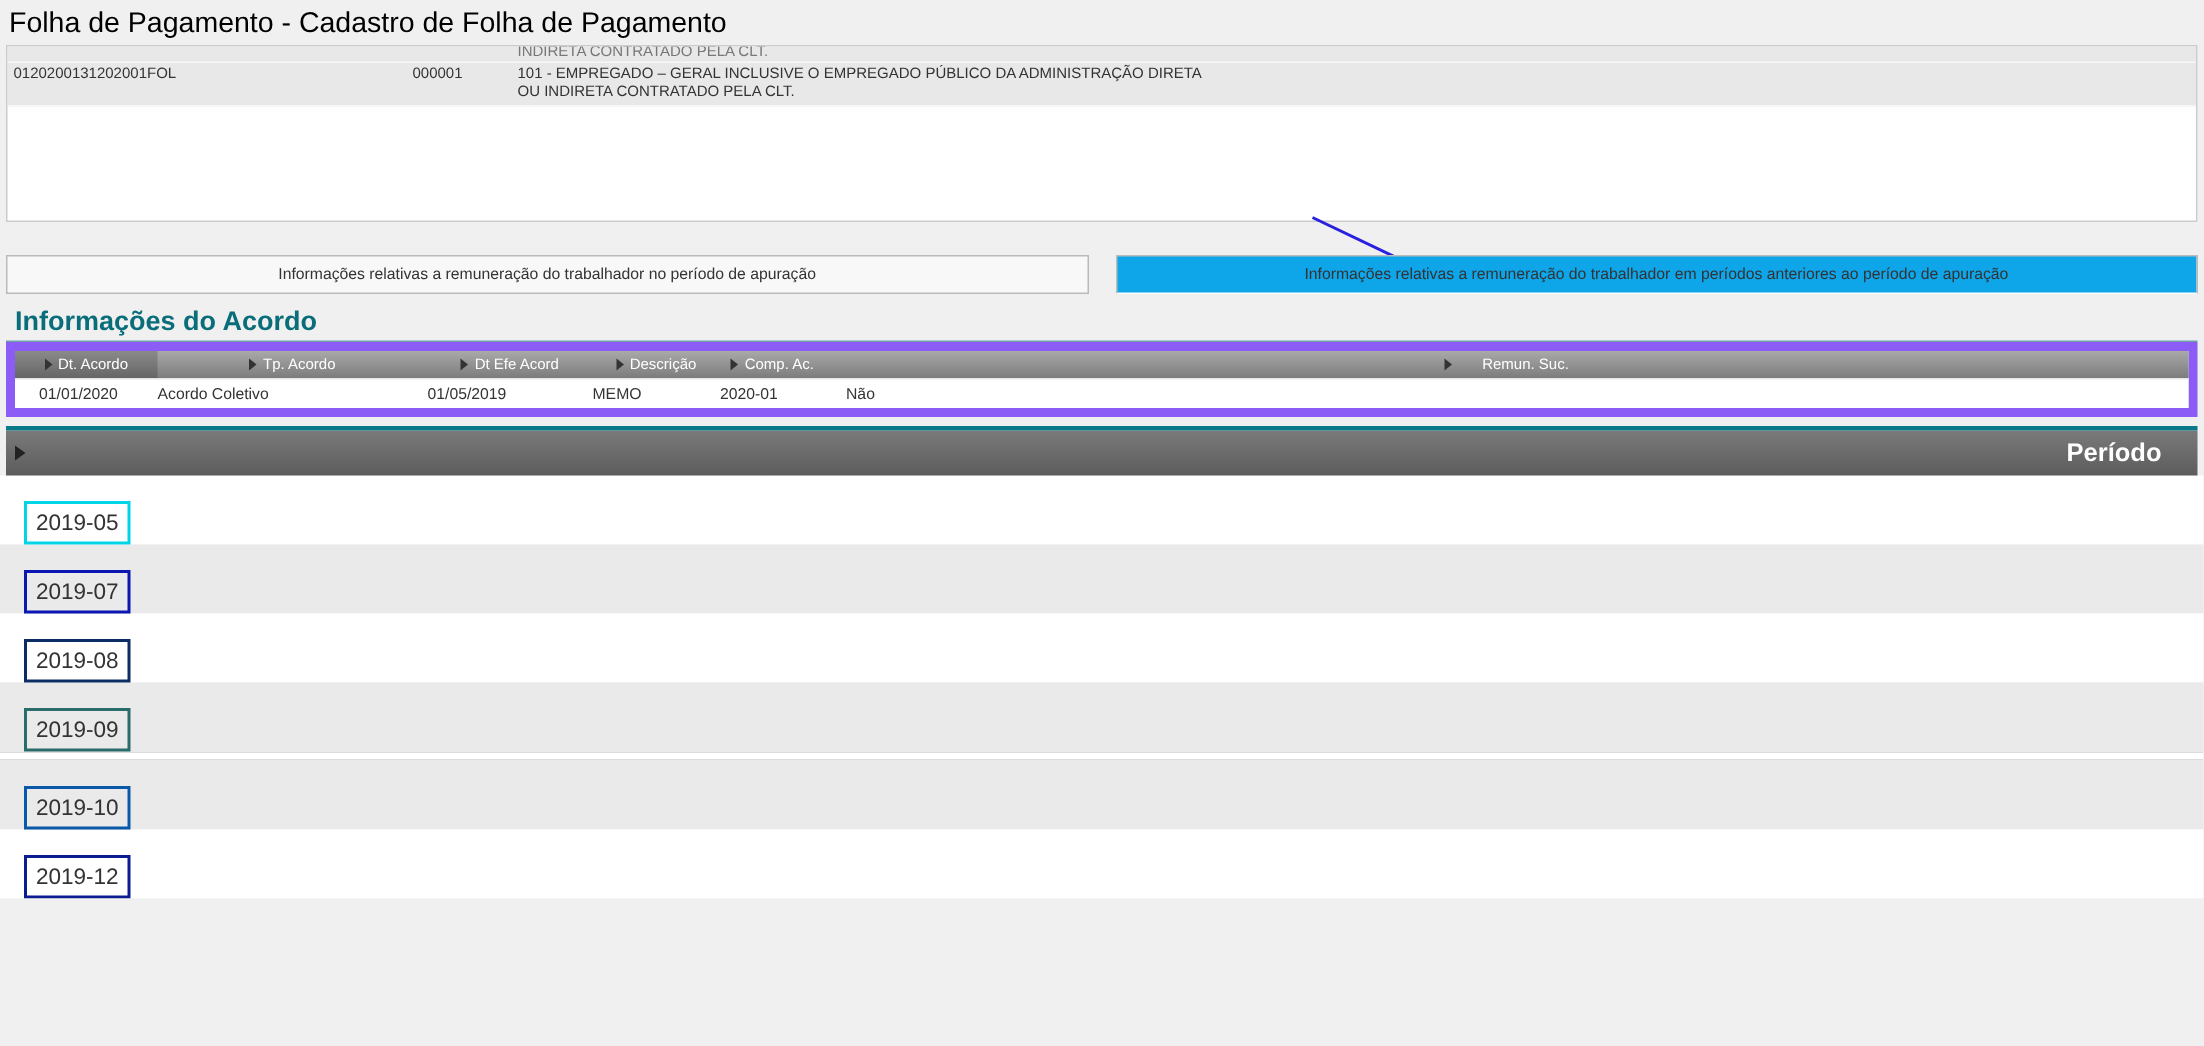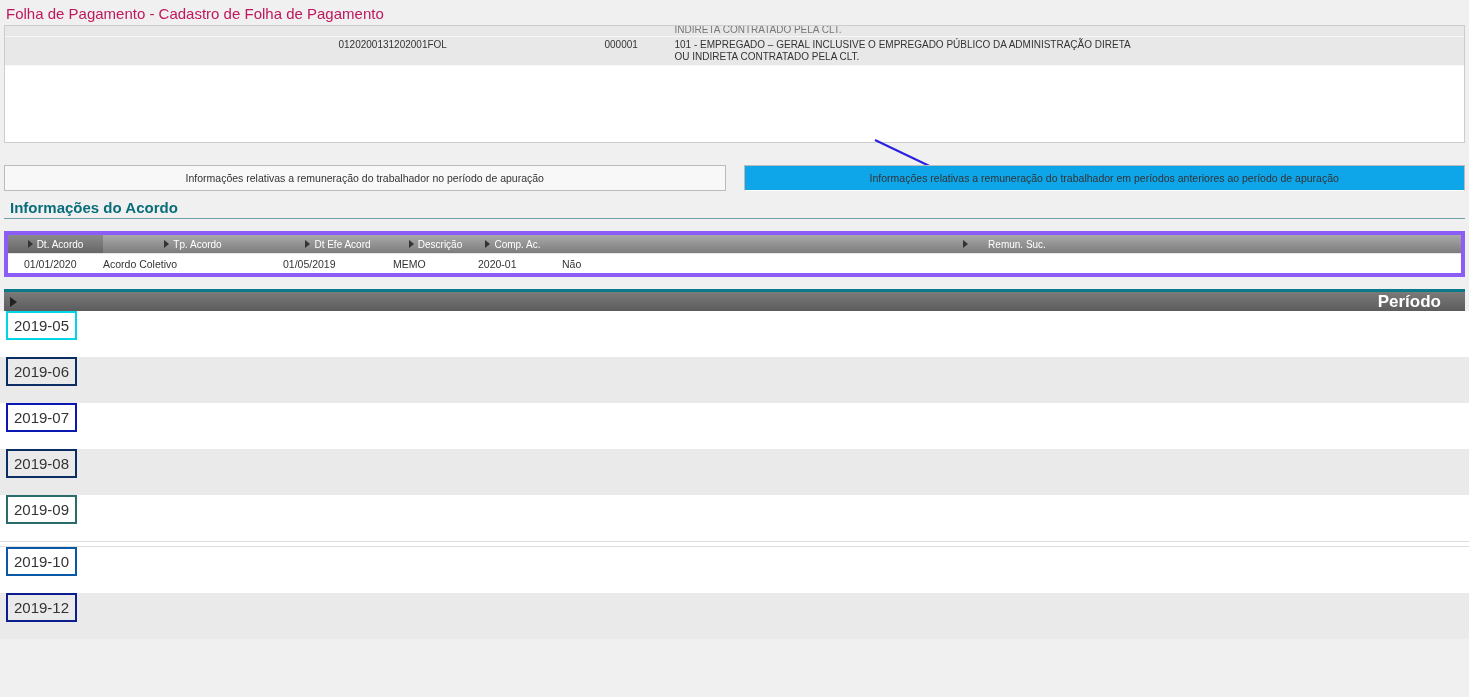--- a/index.html
+++ b/index.html
@@ -4,41 +4,40 @@
 <style>
   * { box-sizing: border-box; margin: 0; padding: 0; }
   body {
     font-family: Arial, Helvetica, sans-serif;
     background: #f0f0f0;
     font-size: 11px;
     color: #333;
     width: 1469px;
   }
   .page-title {
-    color: #be185d;
-    font-size: 15px;
+    color: #000000;
+    font-size: 19px;
     font-weight: normal;
     padding: 5px 6px 3px;
     background: #f0f0f0;
   }
   .upper-grid {
     border: 1px solid #ccc;
     background: #fff;
     margin: 0 4px;
     height: 118px;
     overflow: hidden;
   }
   .upper-grid-row {
     display: flex;
     background: #e8e8e8;
     font-size: 10px;
     line-height: 1.2;
     border-bottom: 1px solid #f7f7f7;
     padding: 2px 0;
-    justify-content: center;
   }
   .upper-grid-row.truncated {
     padding-top: 0;
     padding-bottom: 0;
     height: 11px;
     overflow: hidden;
     align-items: flex-end;
     color: #777;
   }
   .upper-col1 { width: 270px; padding-left: 4px; }
@@ -74,30 +73,30 @@
 
   .arrow-svg {
     position: absolute;
     top: -30px;
     right: 480px;
     pointer-events: none;
   }
 
   .section-title {
     color: #0a6d7a;
-    font-size: 15px;
+    font-size: 18px;
     font-weight: bold;
     padding: 6px 6px 2px;
     border-bottom: 1px solid #6fa0aa;
     margin: 2px 4px 0;
   }
 
   .acordo-grid {
-    margin: 12px 4px;
-    border: 4px solid #8b5cf6;
+    margin: 0 4px;
+    border: 6px solid #8b5cf6;
   }
   .acordo-header {
     background: linear-gradient(#a9a9a9, #7c7c7c);
     display: flex;
     color: #fff;
     font-size: 10px;
     height: 18px;
     align-items: stretch;
   }
   .ah-cell {
@@ -132,21 +131,21 @@
   .ar-c1 { width: 95px; padding-left: 16px;}
   .ar-c2 { width: 180px; }
   .ar-c3 { width: 110px; }
   .ar-c4 { width: 85px; }
   .ar-c5 { width: 70px; }
   .ar-c6 { flex: 1; padding-left: 14px;}
 
   .periodo-bar {
     background: linear-gradient(#7a7a7a,#5c5c5c);
     color: #fff;
-    height: 22px;
+    height: 33px;
     display: flex;
     align-items: center;
     margin: 6px 4px 0;
     border-top: 3px solid #0a7a8a;
     position: relative;
   }
   .periodo-bar .expand-icon {
     width: 0; height: 0;
     border-top: 5px solid transparent;
     border-bottom: 5px solid transparent;
@@ -157,22 +156,22 @@
     position: absolute;
     right: 24px;
     font-size: 17px;
     font-weight: bold;
   }
 
   .periodo-rows { margin: 0 0px; }
   .periodo-row {
     height: 46px;
     display: flex;
-    align-items: flex-start;
-    padding-left: 6px;
+    align-items: flex-end;
+    padding-left: 16px;
     border-bottom: 0px solid #eee;
   }
   .periodo-row:nth-child(odd) { background: #fff; }
   .periodo-row:nth-child(even) { background: #eaeaea; }
   .periodo-cell {
     border: 2px solid;
     padding: 4px 6px;
     font-size: 15px;
     background: inherit;
     cursor: pointer;
@@ -264,23 +263,20 @@
 <div class="periodo-bar">
   <span class="expand-icon"></span>
   <span class="label">Período</span>
 </div>
 
 <div class="periodo-rows" id="periodo-rows">
     <div class="periodo-row">
       <div class="periodo-cell" style="border-color: rgb(0, 213, 232);">2019-05</div>
     </div>
     <div class="periodo-row">
-      <div class="periodo-cell" style="border-color: rgb(11, 45, 99);">2019-06</div>
-    </div>
-    <div class="periodo-row">
       <div class="periodo-cell" style="border-color: rgb(10, 23, 176);">2019-07</div>
     </div>
     <div class="periodo-row">
       <div class="periodo-cell" style="border-color: rgb(11, 45, 99);">2019-08</div>
     </div>
     <div class="periodo-row">
       <div class="periodo-cell" style="border-color: rgb(42, 107, 107);">2019-09</div>
     </div>
     <div class="periodo-gap"></div>
     <div class="periodo-row">

